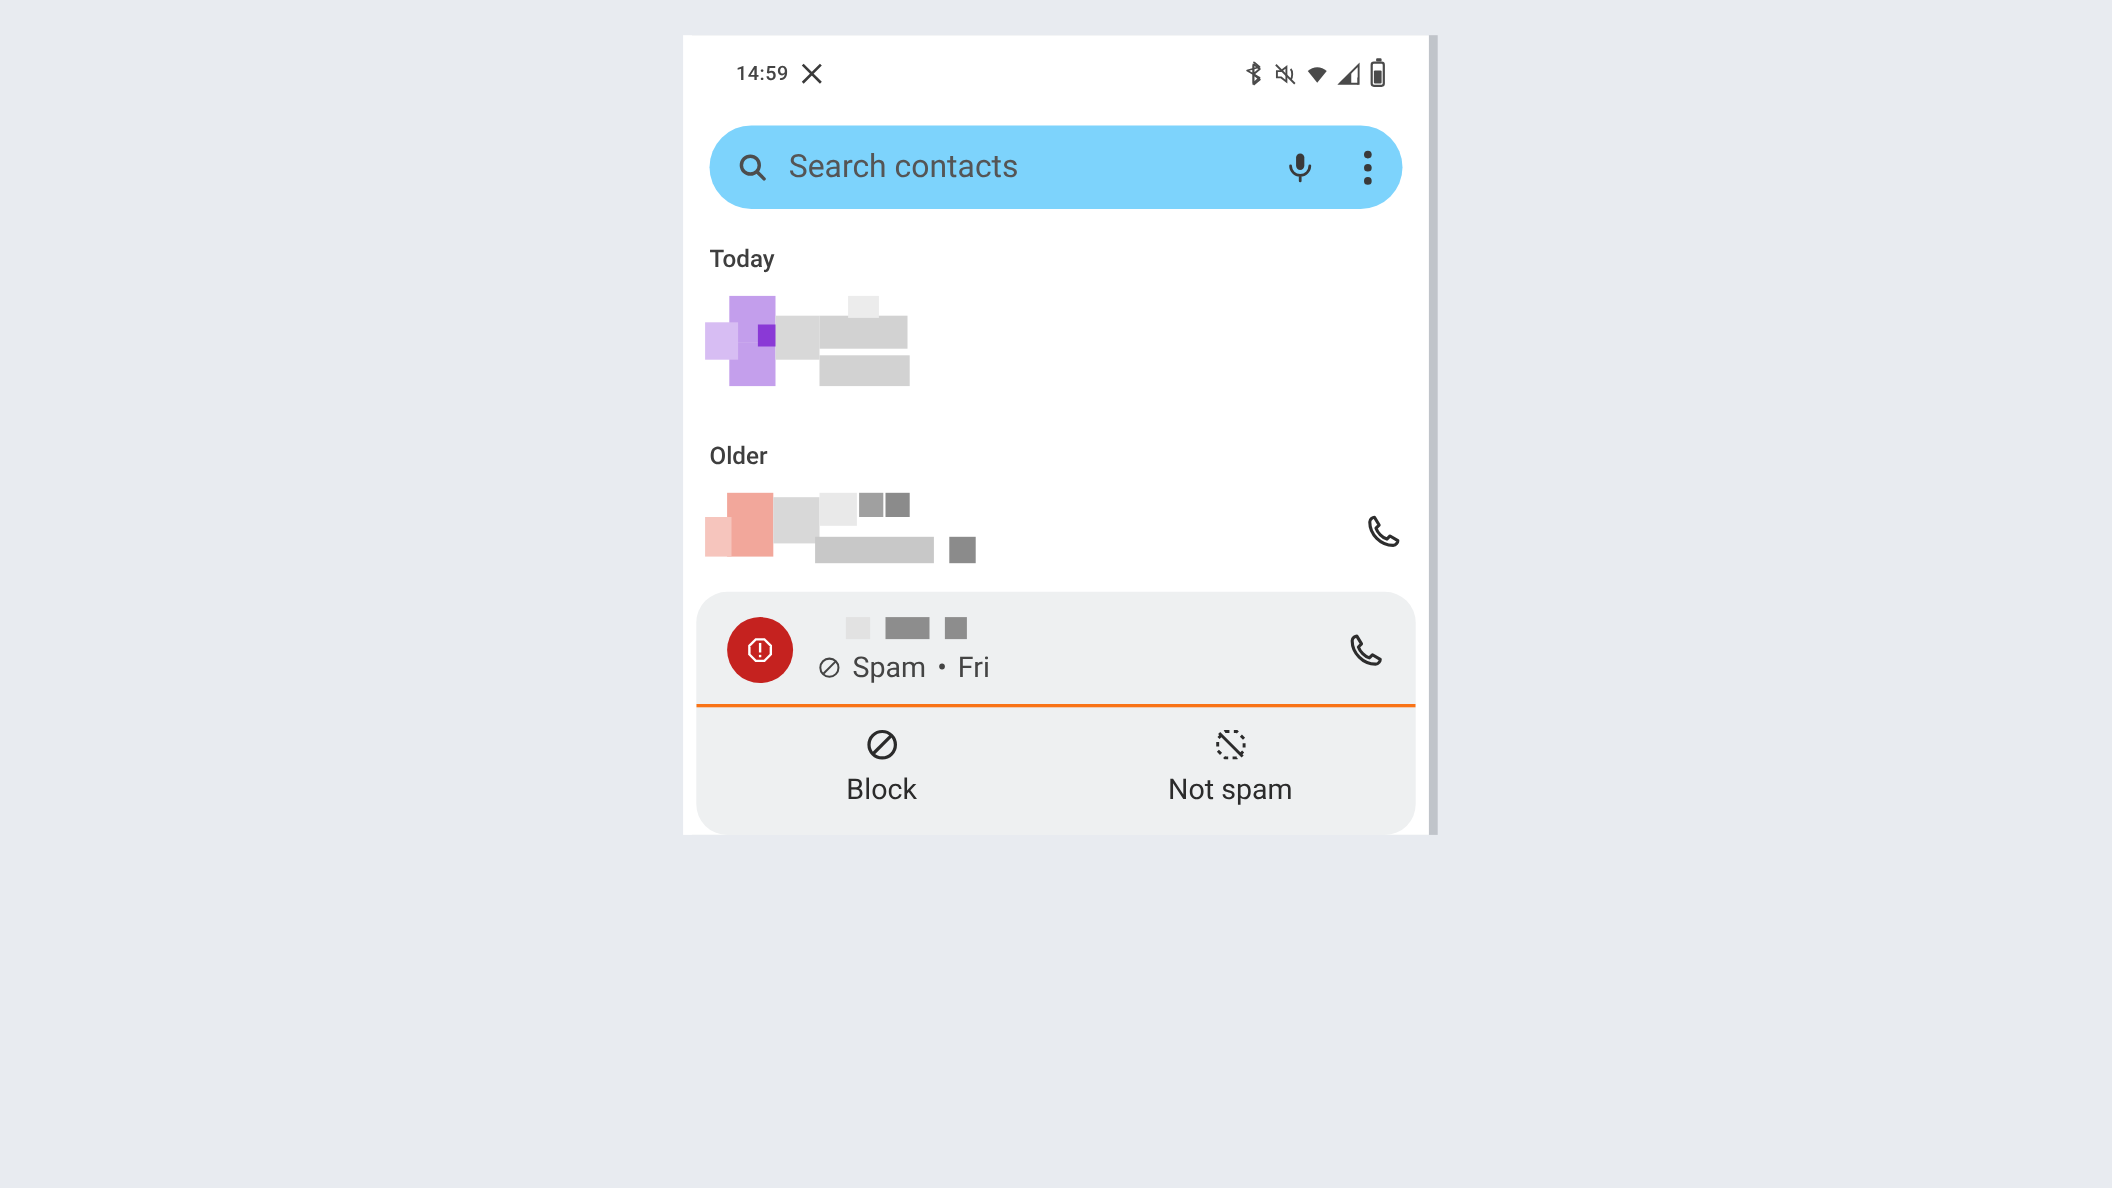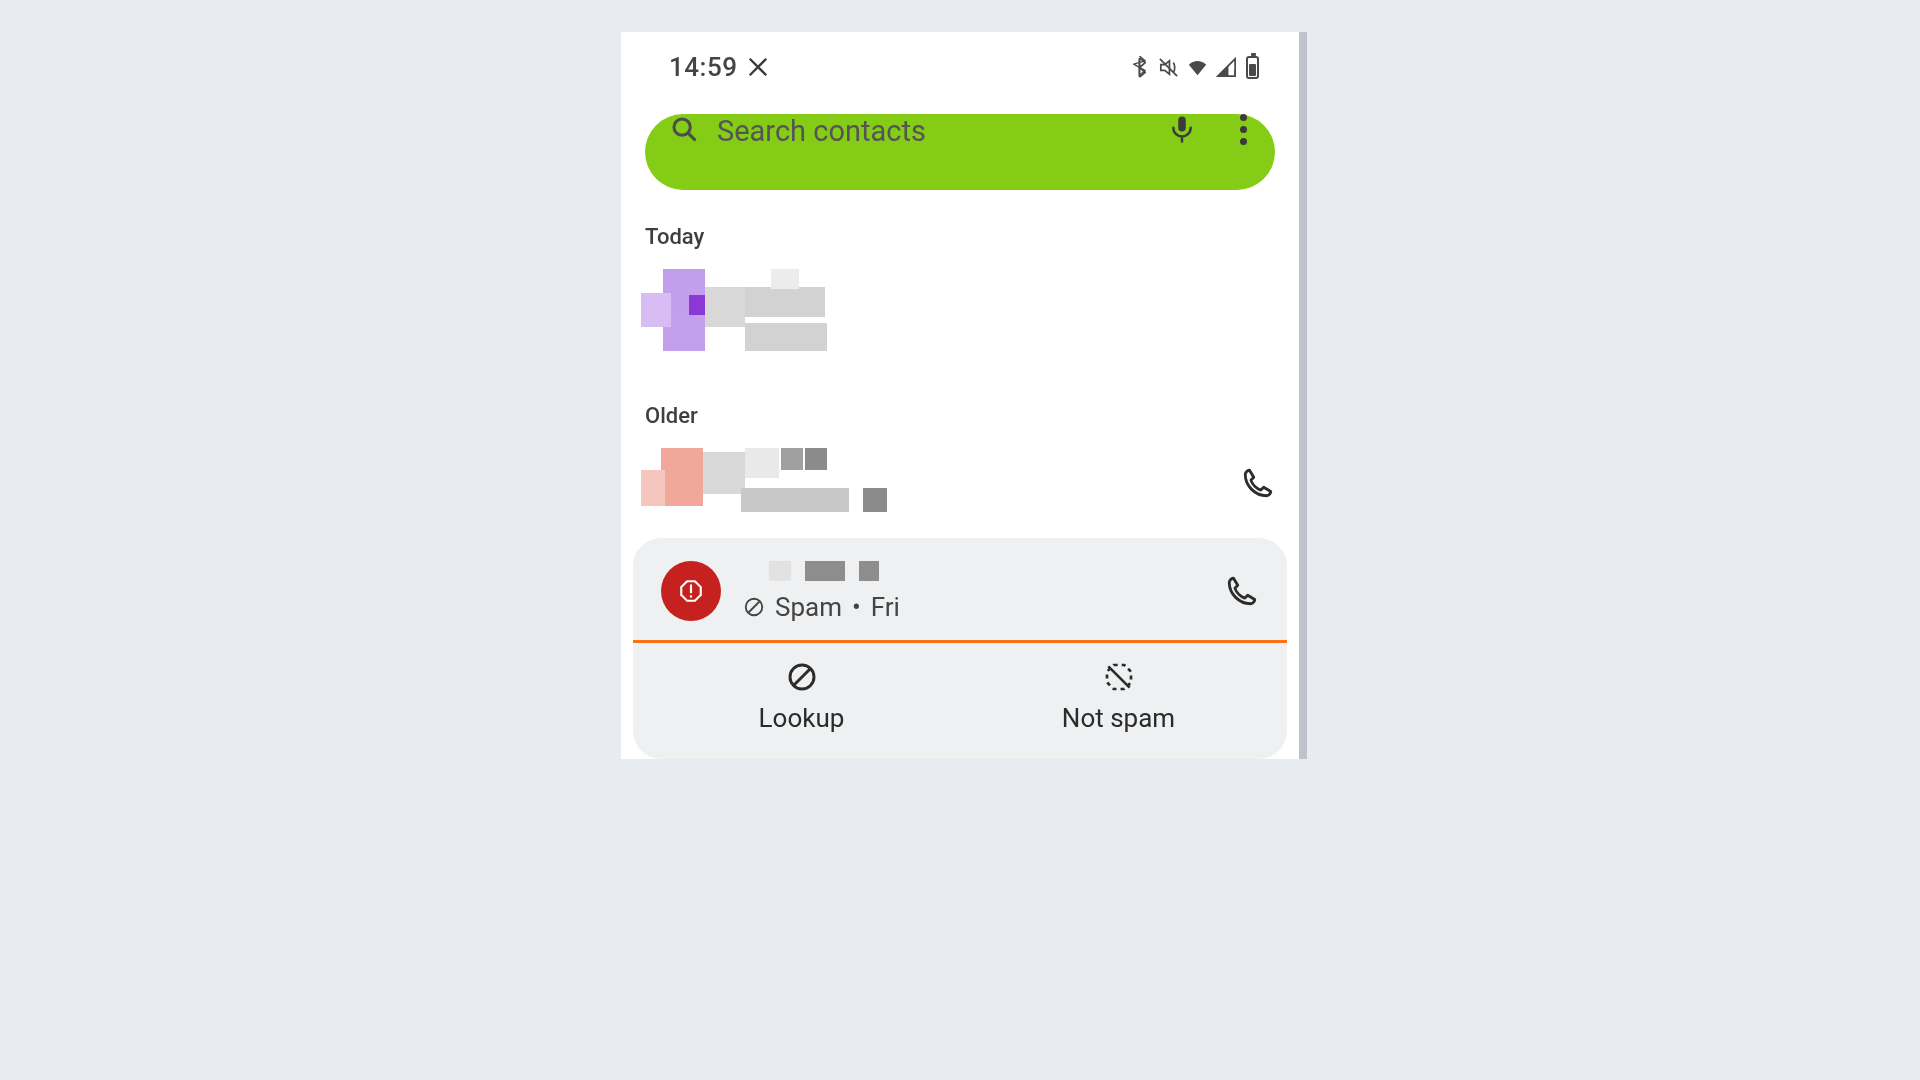--- a/index.html
+++ b/index.html
@@ -23,41 +23,41 @@
   
   .status-bar {
     height: 62px;
     display: flex;
     align-items: center;
     justify-content: space-between;
     padding: 8px 40px 0 48px;
     color: #3c3c3c;
   }
   .status-left { display: flex; align-items: center; gap: 10px; }
-  .status-time { font-size: 26px; font-weight: 500; color: #444; letter-spacing: .5px; }
+  .status-time { font-size: 18px; font-weight: 500; color: #444; letter-spacing: .5px; }
   .x-icon { width: 22px; height: 22px; color: #3a3a3a; }
   .status-right { display: flex; align-items: center; gap: 6px; }
   .sico { width: 23px; height: 23px; color: #4a4a4a; }
   .battery-shell {
     width: 13px; height: 23px; border: 2px solid #4a4a4a; border-radius: 3px;
     position: relative; margin-left: 2px;
   }
   .battery-shell::before {
     content:""; position:absolute; top:-5px; left:3px; width:5px; height:3px; background:#4a4a4a; border-radius:1px;
   }
   .battery-fill { position:absolute; left:1px; right:1px; bottom:1px; height:60%; background:#4a4a4a; border-radius:1px; }
 
   
   .search-wrap { padding: 20px 24px 0 24px; }
   .search {
     height: 76px;
-    background: #84cc16;
+    background: #7dd3fc;
     border-radius: 38px;
     display: flex;
-    align-items: flex-start;
+    align-items: center;
     padding: 0 22px 0 24px;
     gap: 18px;
   }
   .search-icon { width: 30px; height: 30px; color: #4d4d4d; }
   .search-text { flex: 1; font-size: 29px; color: #555; }
   .mic-icon { width: 30px; height: 30px; color: #3a3a3a; }
   .more-icon { width: 8px; color: #3a3a3a; display:flex; flex-direction:column; gap:5px; align-items:center; margin-left:18px; padding:0 10px;}
   .more-icon span{ width:7px; height:7px; background:#3a3a3a; border-radius:50%; display:block;}
 
   
@@ -250,21 +250,21 @@
           <path d="M6 3c-1 0-3 1-3 3 0 8 7 15 15 15 2 0 3-2 3-3l-5-3-2 2c-3-1-6-4-7-7l2-2-3-5z" fill="none" stroke="currentColor" stroke-width="2" stroke-linejoin="round"></path>
         </svg>
       </div>
 
       <div class="spam-actions">
         <div class="action">
           <svg viewBox="0 0 24 24">
             <circle cx="12" cy="12" r="9" stroke="currentColor" stroke-width="2.2" fill="none"></circle>
             <path d="M6 18L18 6" stroke="currentColor" stroke-width="2.2"></path>
           </svg>
-          <span>Lookup</span>
+          <span>Block</span>
         </div>
         <div class="action">
           <svg viewBox="0 0 24 24">
             <polygon points="8,3 16,3 21,8 21,16 16,21 8,21 3,16 3,8" stroke="currentColor" stroke-width="2" fill="none" stroke-dasharray="3 3"></polygon>
             <path d="M4 4l16 16" stroke="currentColor" stroke-width="2"></path>
           </svg>
           <span>Not spam</span>
         </div>
       </div>
     </div>

